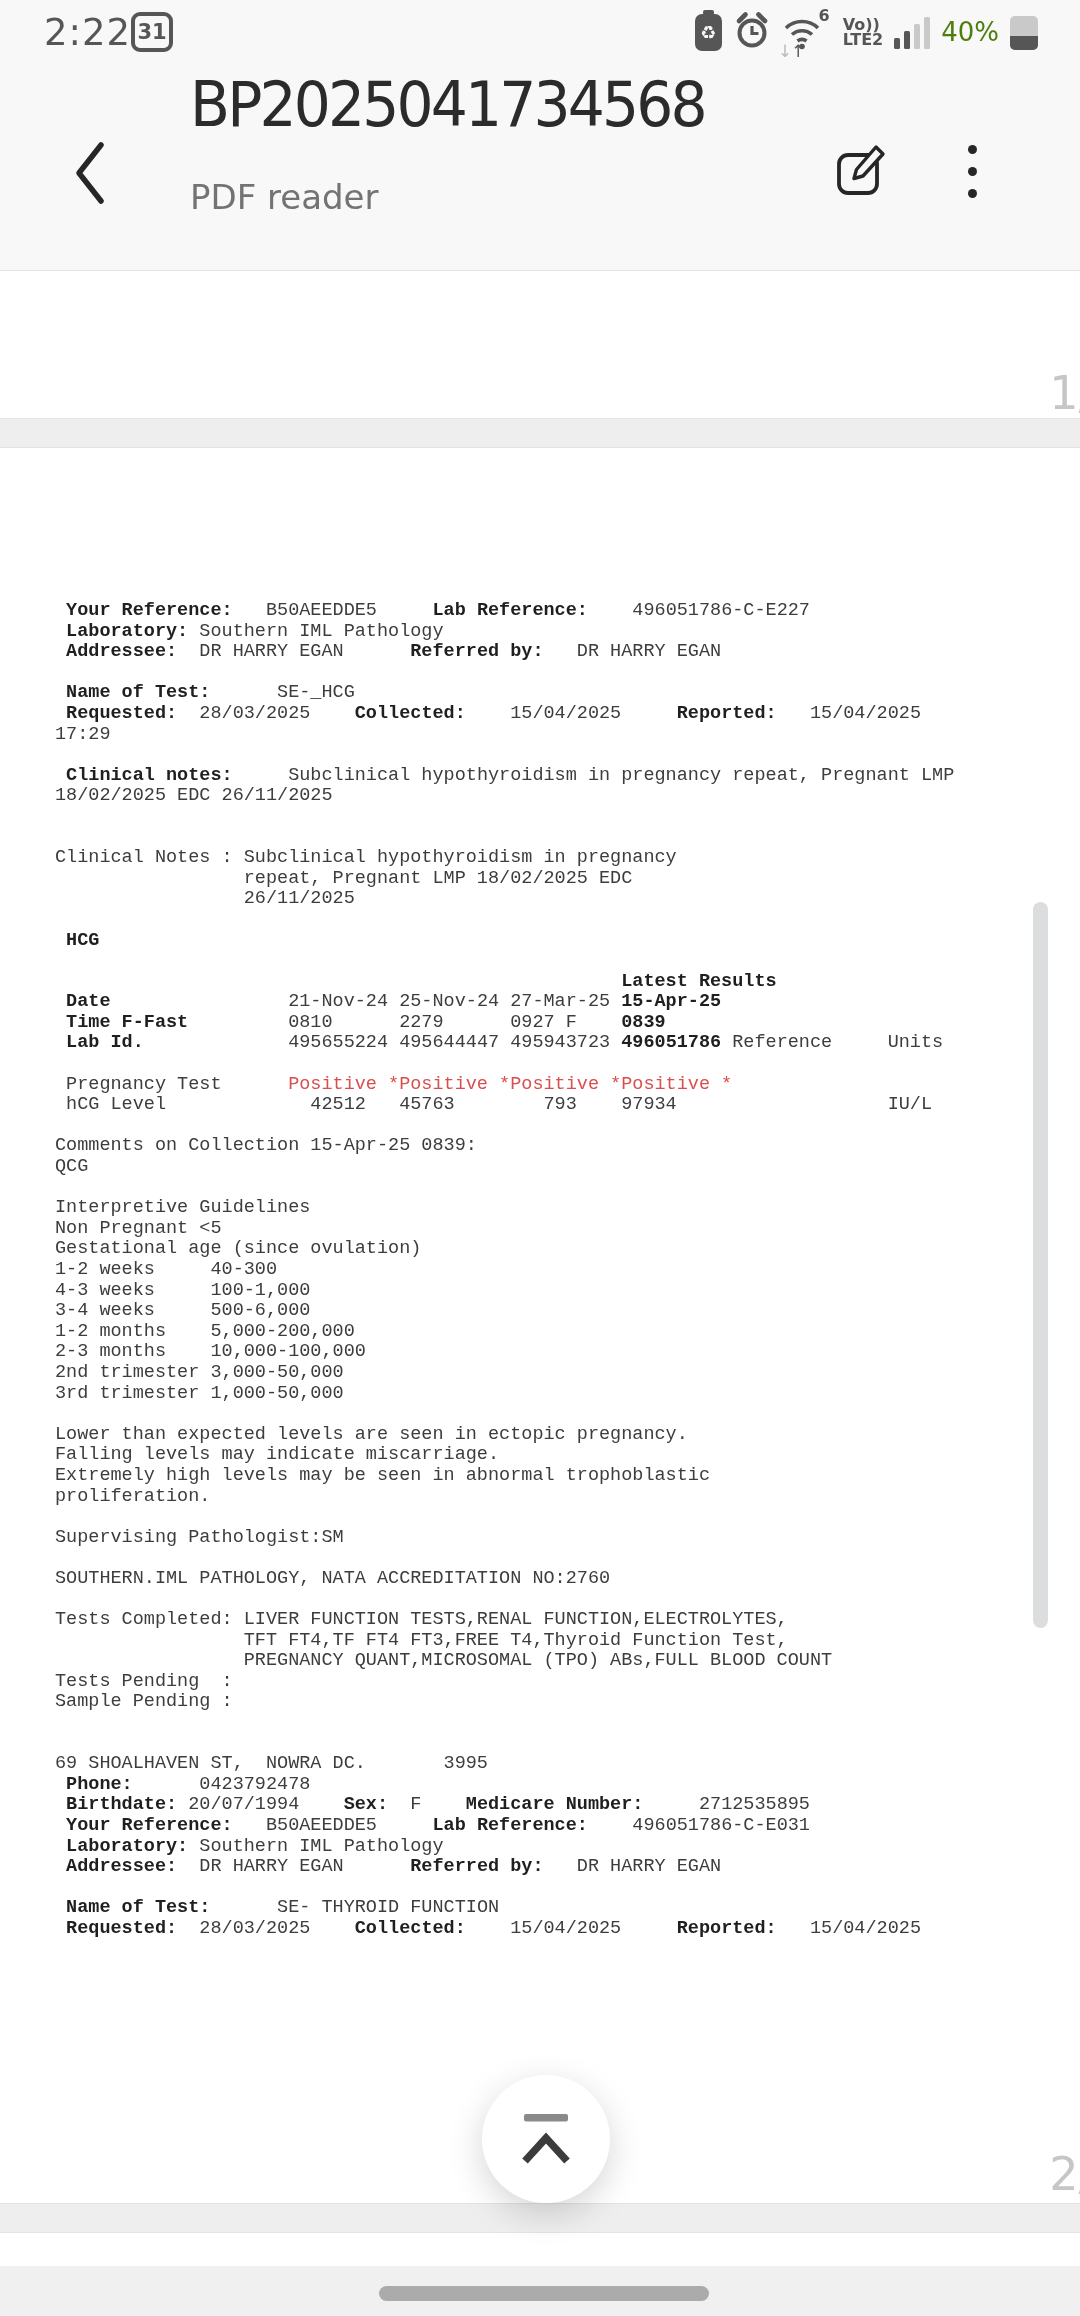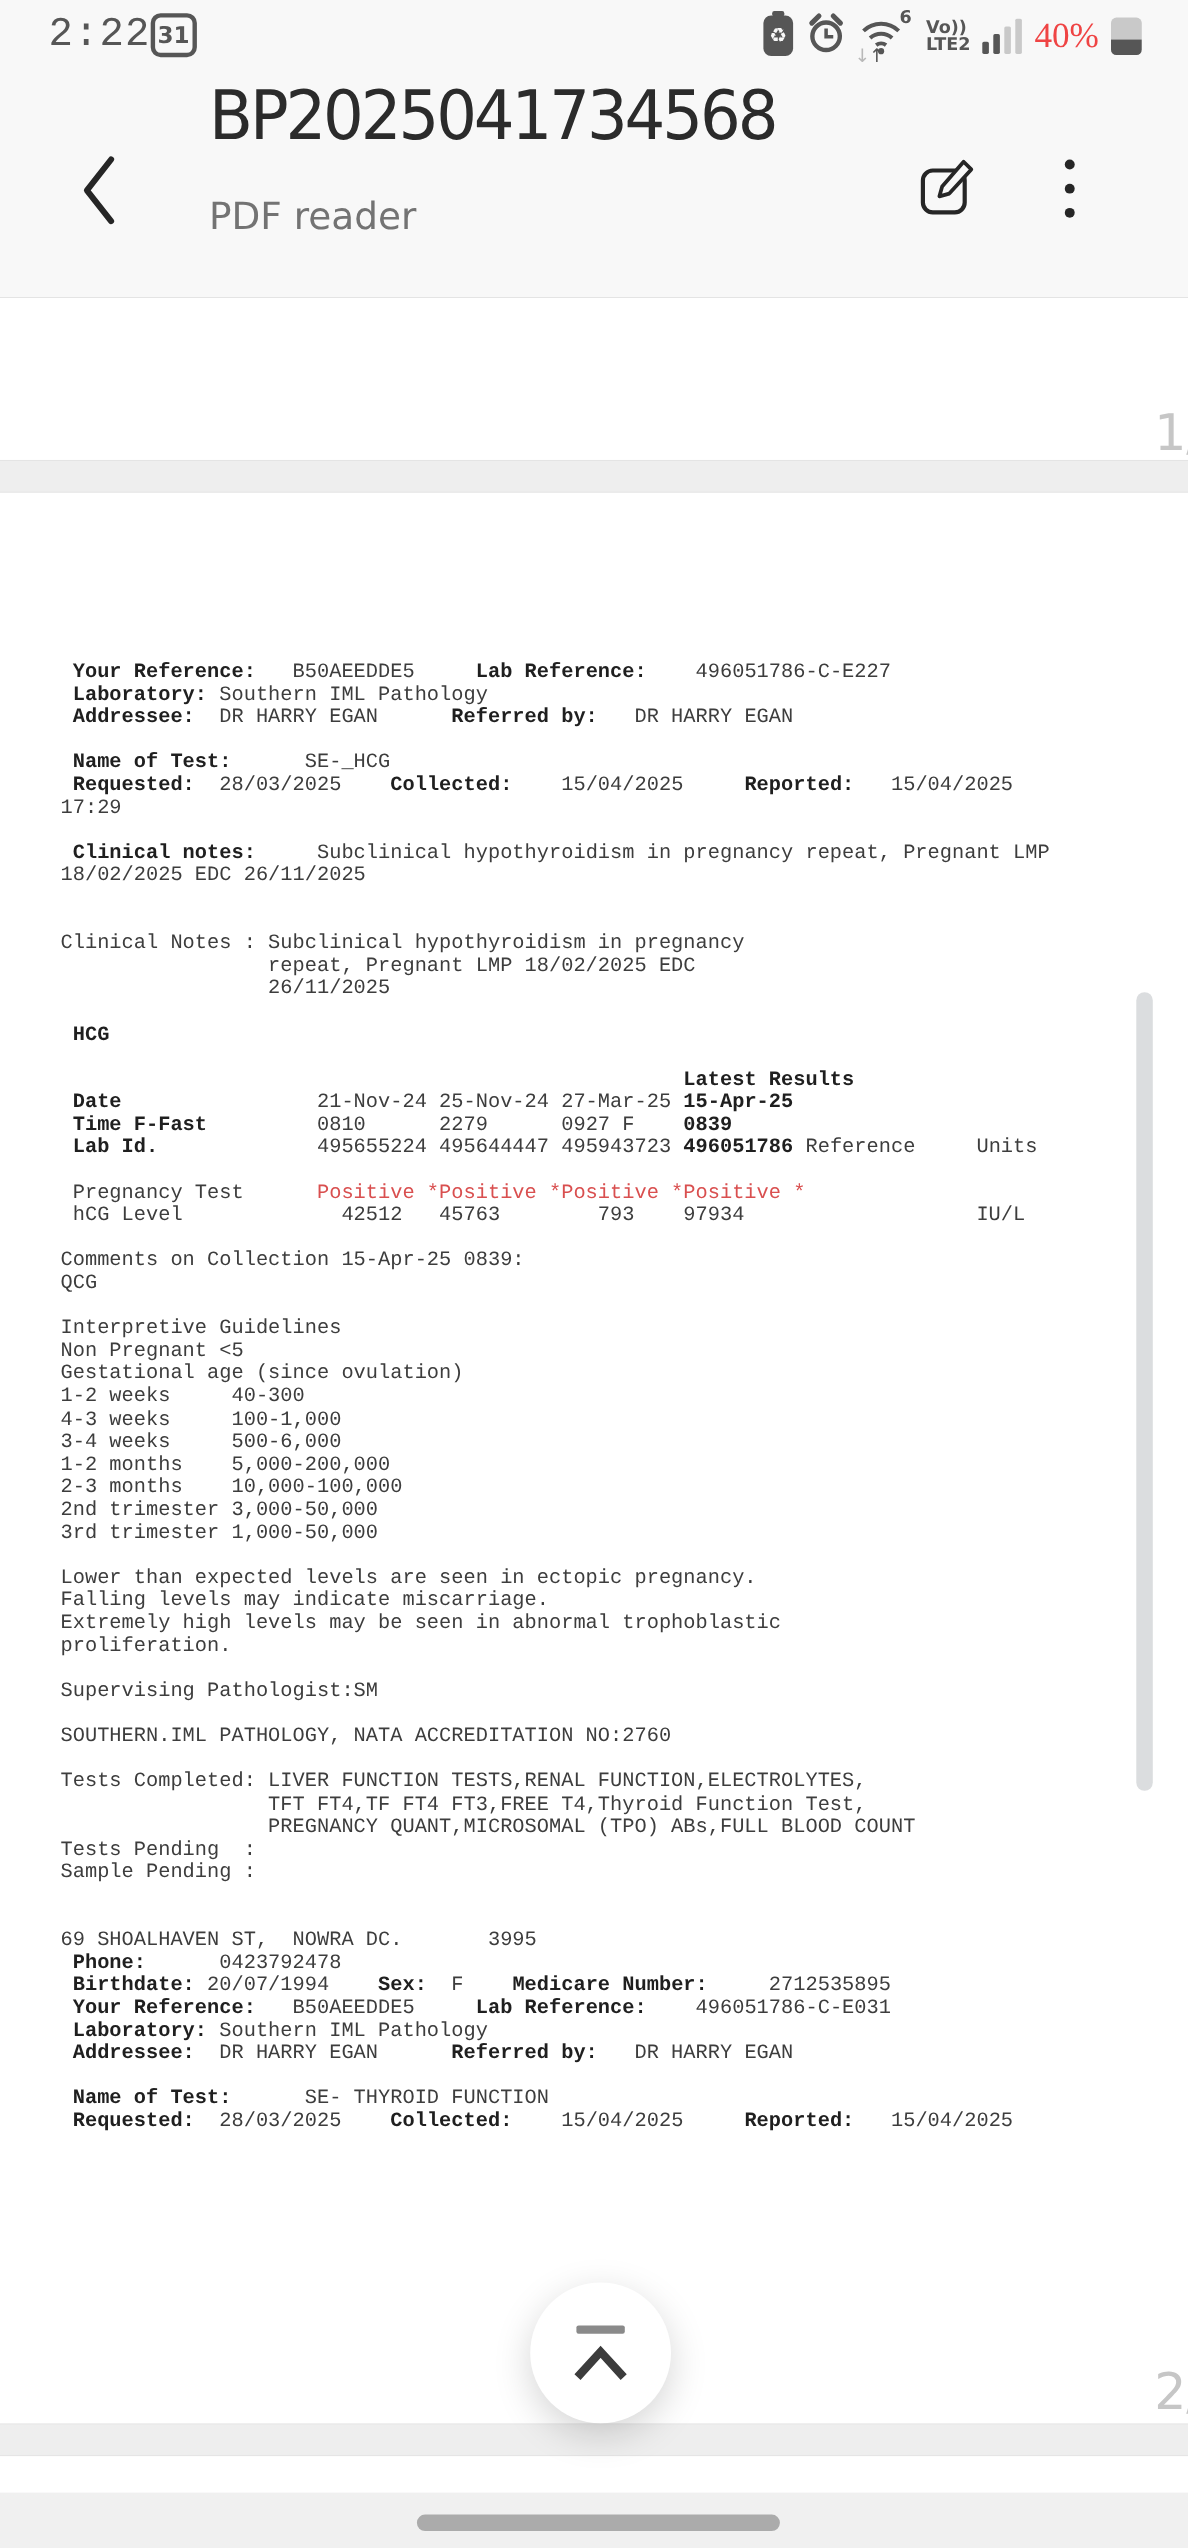--- a/index.html
+++ b/index.html
@@ -10,21 +10,21 @@
   
   .chrome{
     position:absolute;top:0;left:0;width:1080px;height:271px;
     background:#f8f8f8;border-bottom:1px solid #e4e4e4;box-sizing:border-box;
   }
   .status-bar{
     position:absolute;top:0;left:0;right:0;height:58px;
     display:flex;align-items:center;padding:6px 42px 0 44px;box-sizing:border-box;
     color:#565656;
   }
-  .sb-time{font-size:37px;letter-spacing:1px;color:#565656;font-family:Liberation Mono, monospace;}
+  .sb-time{font-size:37px;letter-spacing:1px;color:#565656;}
   .sb-cal{
     width:42px;height:40px;border:4px solid #565656;border-radius:9px;
     display:flex;align-items:center;justify-content:center;
     font-size:21px;font-weight:bold;color:#565656;box-sizing:border-box;
   }
   .sb-right{margin-left:auto;display:flex;align-items:center;gap:11px;}
   .sb-recycle{
     width:27px;height:37px;background:#565656;border-radius:7px;position:relative;
     display:flex;align-items:center;justify-content:center;color:#f8f8f8;font-size:18px;
   }
@@ -33,21 +33,21 @@
     background:#565656;border-radius:2px;
   }
   .sb-wifi{position:relative;width:50px;height:46px;}
   .wifi-badge{position:absolute;top:-3px;right:2px;font-size:16px;font-weight:bold;color:#565656;}
   .wifi-arrows{position:absolute;bottom:-6px;left:-4px;font-size:17px;letter-spacing:-1px;}
   .wifi-arrows .dn{color:#b9b9b9;}
   .wifi-arrows .up{color:#565656;}
   .sb-volte{font-size:16px;font-weight:bold;line-height:15px;color:#565656;text-align:left;}
   .sb-signal{display:flex;align-items:flex-end;gap:4px;height:33px;}
   .sb-signal i{display:block;width:6px;border-radius:1.5px;}
-  .sb-pct{font-size:32px;color:#ef4444;font-family:Liberation Serif, serif;}
+  .sb-pct{font-size:26px;color:#4d7c0f;}
   .sb-batt{width:28px;}
   .sb-batt .cap{width:12px;height:5px;background:#c9c9c9;border-radius:2px;margin:0 auto;}
   .sb-batt .body{width:28px;height:34px;background:#c9c9c9;border-radius:5px;margin-top:1px;
     position:relative;overflow:hidden;}
   .sb-batt .fill{position:absolute;bottom:0;left:0;right:0;height:14px;background:#565656;}
   .app-header{position:absolute;top:58px;left:0;right:0;height:212px;}
   .back-btn{position:absolute;left:66px;top:78px;width:48px;height:74px;display:flex;
     align-items:center;justify-content:center;}
   .hdr-titles{position:absolute;left:190px;top:10px;width:620px;}
   .hdr-title{font-size:62px;letter-spacing:-3px;color:#2b2b2b;white-space:nowrap;

